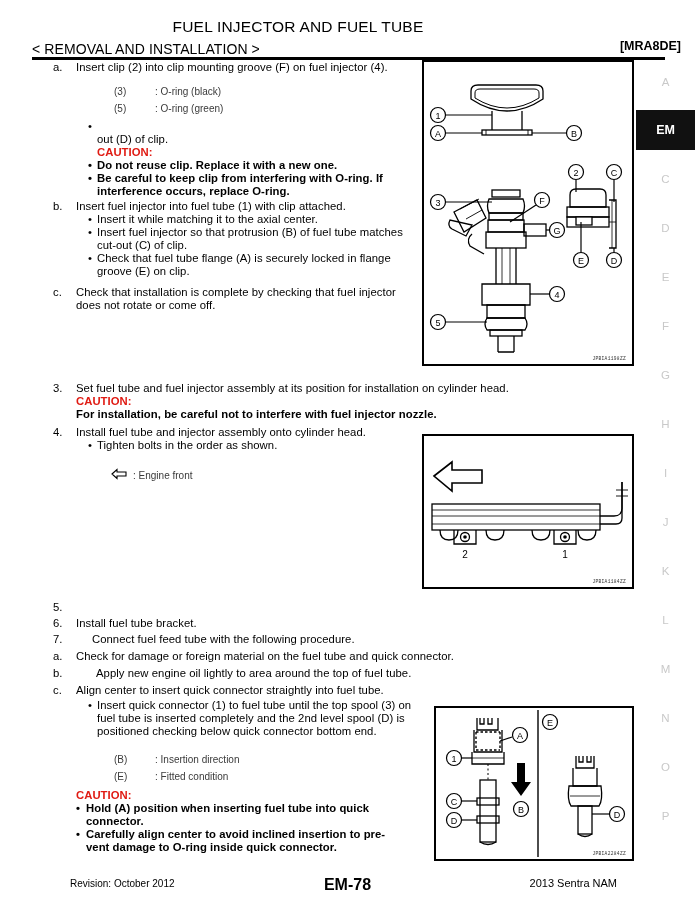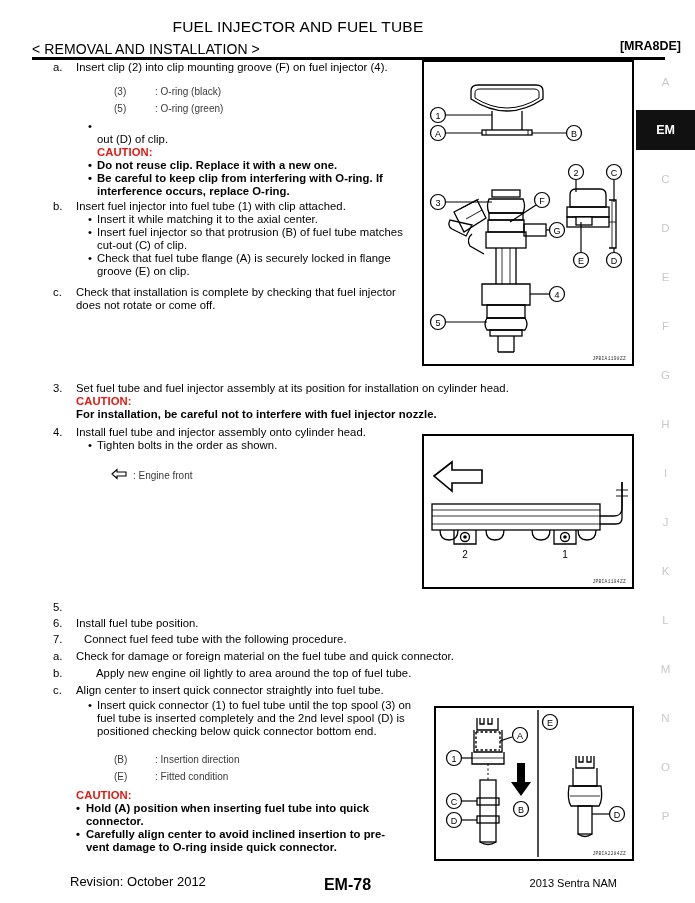--- a/index.html
+++ b/index.html
@@ -117,21 +117,21 @@
     font-size: 4.6px;
     letter-spacing: .3px;
     color: #333;
     font-family: "Liberation Mono", monospace;
   }
 
   
   #foot-rev {
     position: absolute;
     left: 70px; bottom: 14px;
-    font-size: 13px;
+    font-size: 10px;
   }
   #foot-page {
     position: absolute;
     left: 0; bottom: 9px;
     width: 695px;
     text-align: center;
     font-size: 16px;
     font-weight: bold;
   }
   #foot-model {
@@ -392,24 +392,24 @@
 
       <text x="41" y="122" font-size="10" text-anchor="middle" font-family="Liberation Sans, sans-serif">2</text>
       <text x="141" y="122" font-size="10" text-anchor="middle" font-family="Liberation Sans, sans-serif">1</text>
     </svg>
     <div class="figcode">JPBIA1184ZZ</div>
   </div>
 
   <div class="marker" style="left:53px; top:601px;">5.</div>
 
   <div class="marker" style="left:53px; top:617px;">6.</div>
-  <div class="txt" style="left:76px; top:617px;">Install fuel tube position.</div>
+  <div class="txt" style="left:76px; top:617px;">Install fuel tube bracket.</div>
 
   <div class="marker" style="left:53px; top:633px;">7.</div>
-  <div class="txt" style="left:84px; top:633px;text-align:center;">Connect fuel feed tube with the following procedure.</div>
+  <div class="txt" style="left:92px; top:633px;text-align:center;">Connect fuel feed tube with the following procedure.</div>
 
   <div class="marker" style="left:53px; top:650px;">a.</div>
   <div class="txt" style="left:76px; top:650px;">Check for damage or foreign material on the fuel tube and quick connector.</div>
 
   <div class="marker" style="left:53px; top:667px;">b.</div>
   <div class="txt" style="left:76px; top:667px;margin-left:20px;">Apply new engine oil lightly to area around the top of fuel tube.</div>
 
   <div class="marker" style="left:53px; top:684px;">c.</div>
   <div class="txt" style="left:76px; top:684px;">Align center to insert quick connector straightly into fuel tube.</div>
 

